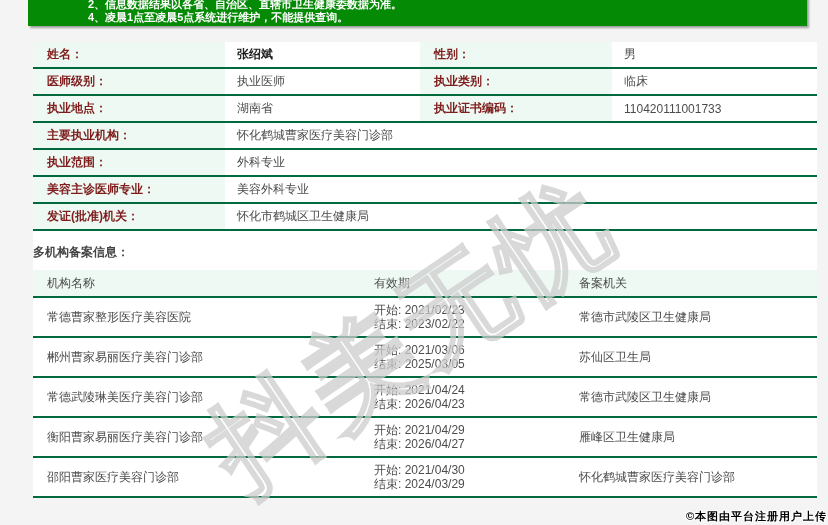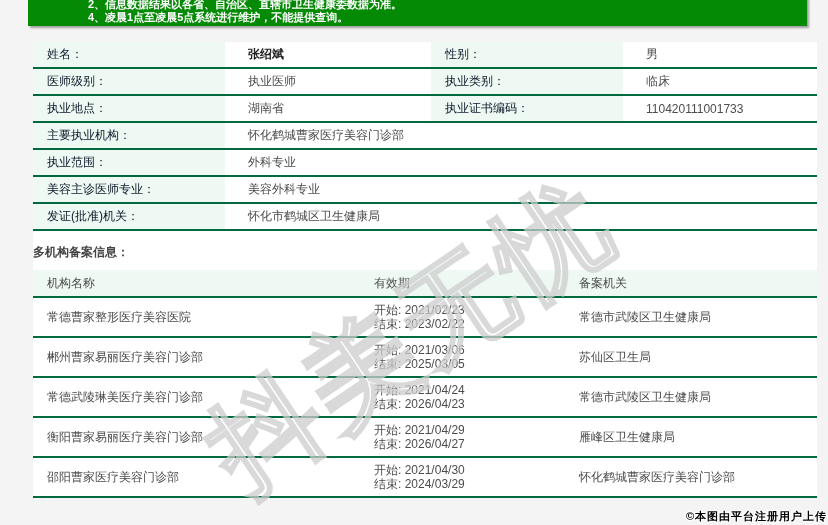--- a/index.html
+++ b/index.html
@@ -19,23 +19,23 @@
   .banner div{white-space:nowrap;overflow:hidden;}
   
   .card{
     position:absolute;left:33px;top:42px;width:784px;height:456px;
     background:#ffffff;
   }
   
   .irow{display:flex;align-items:stretch;height:25px;border-bottom:2px solid #00693e;}
   .lbl{
     width:178px;min-width:178px;background:#edf9f2;display:flex;align-items:center;
-    padding-left:14px;color:#0f172a;
+    padding-left:14px;color:#7f1d1d;font-weight:bold;
   }
-  .val{display:flex;align-items:center;padding-left:23px;color:#4c4c4c;flex:1;}
+  .val{display:flex;align-items:center;padding-left:12px;color:#4c4c4c;flex:1;}
   .val.fixed{flex:0 0 183px;}
   .bold{font-weight:bold;color:#222;}
   
   .section-title{
     text-align:left;font-weight:bold;color:#444;
     padding:13px 0 10px 0;height:16px;
   }
   
   .rhead{display:flex;align-items:stretch;height:26px;background:#edf9f2;border-bottom:2px solid #00693e;font-weight:normal;}
   .rhead > div{display:flex;align-items:center;}

